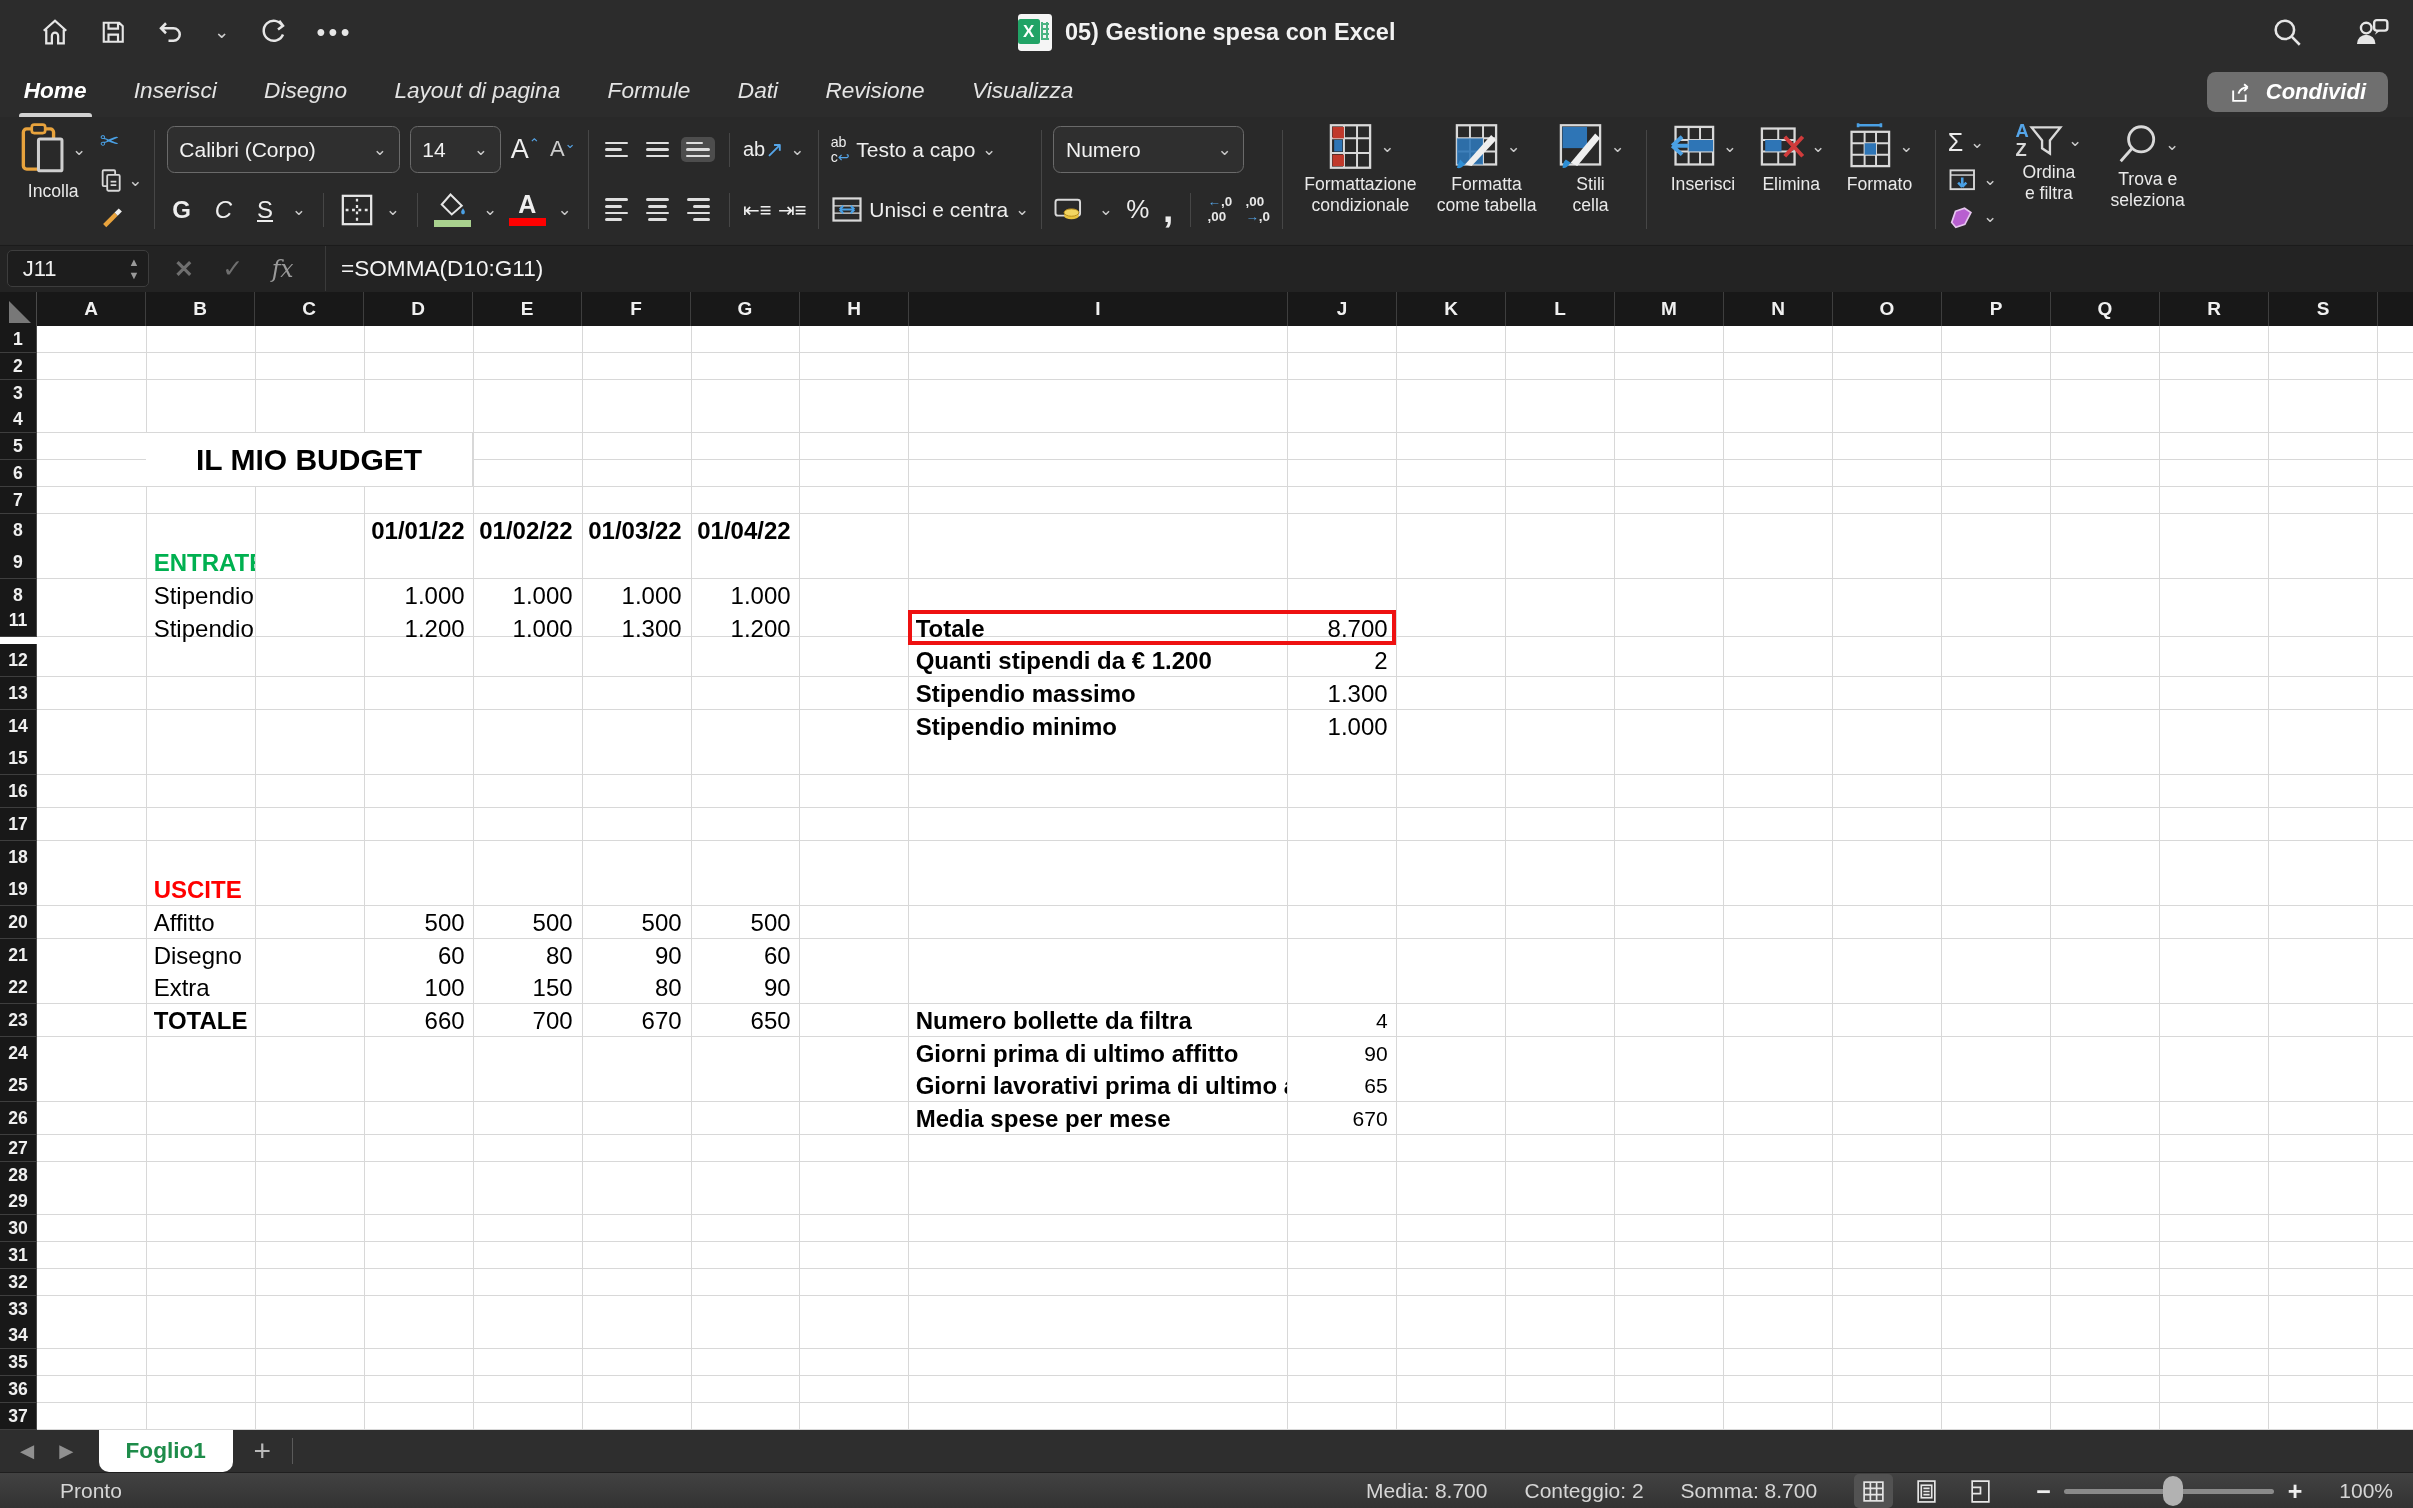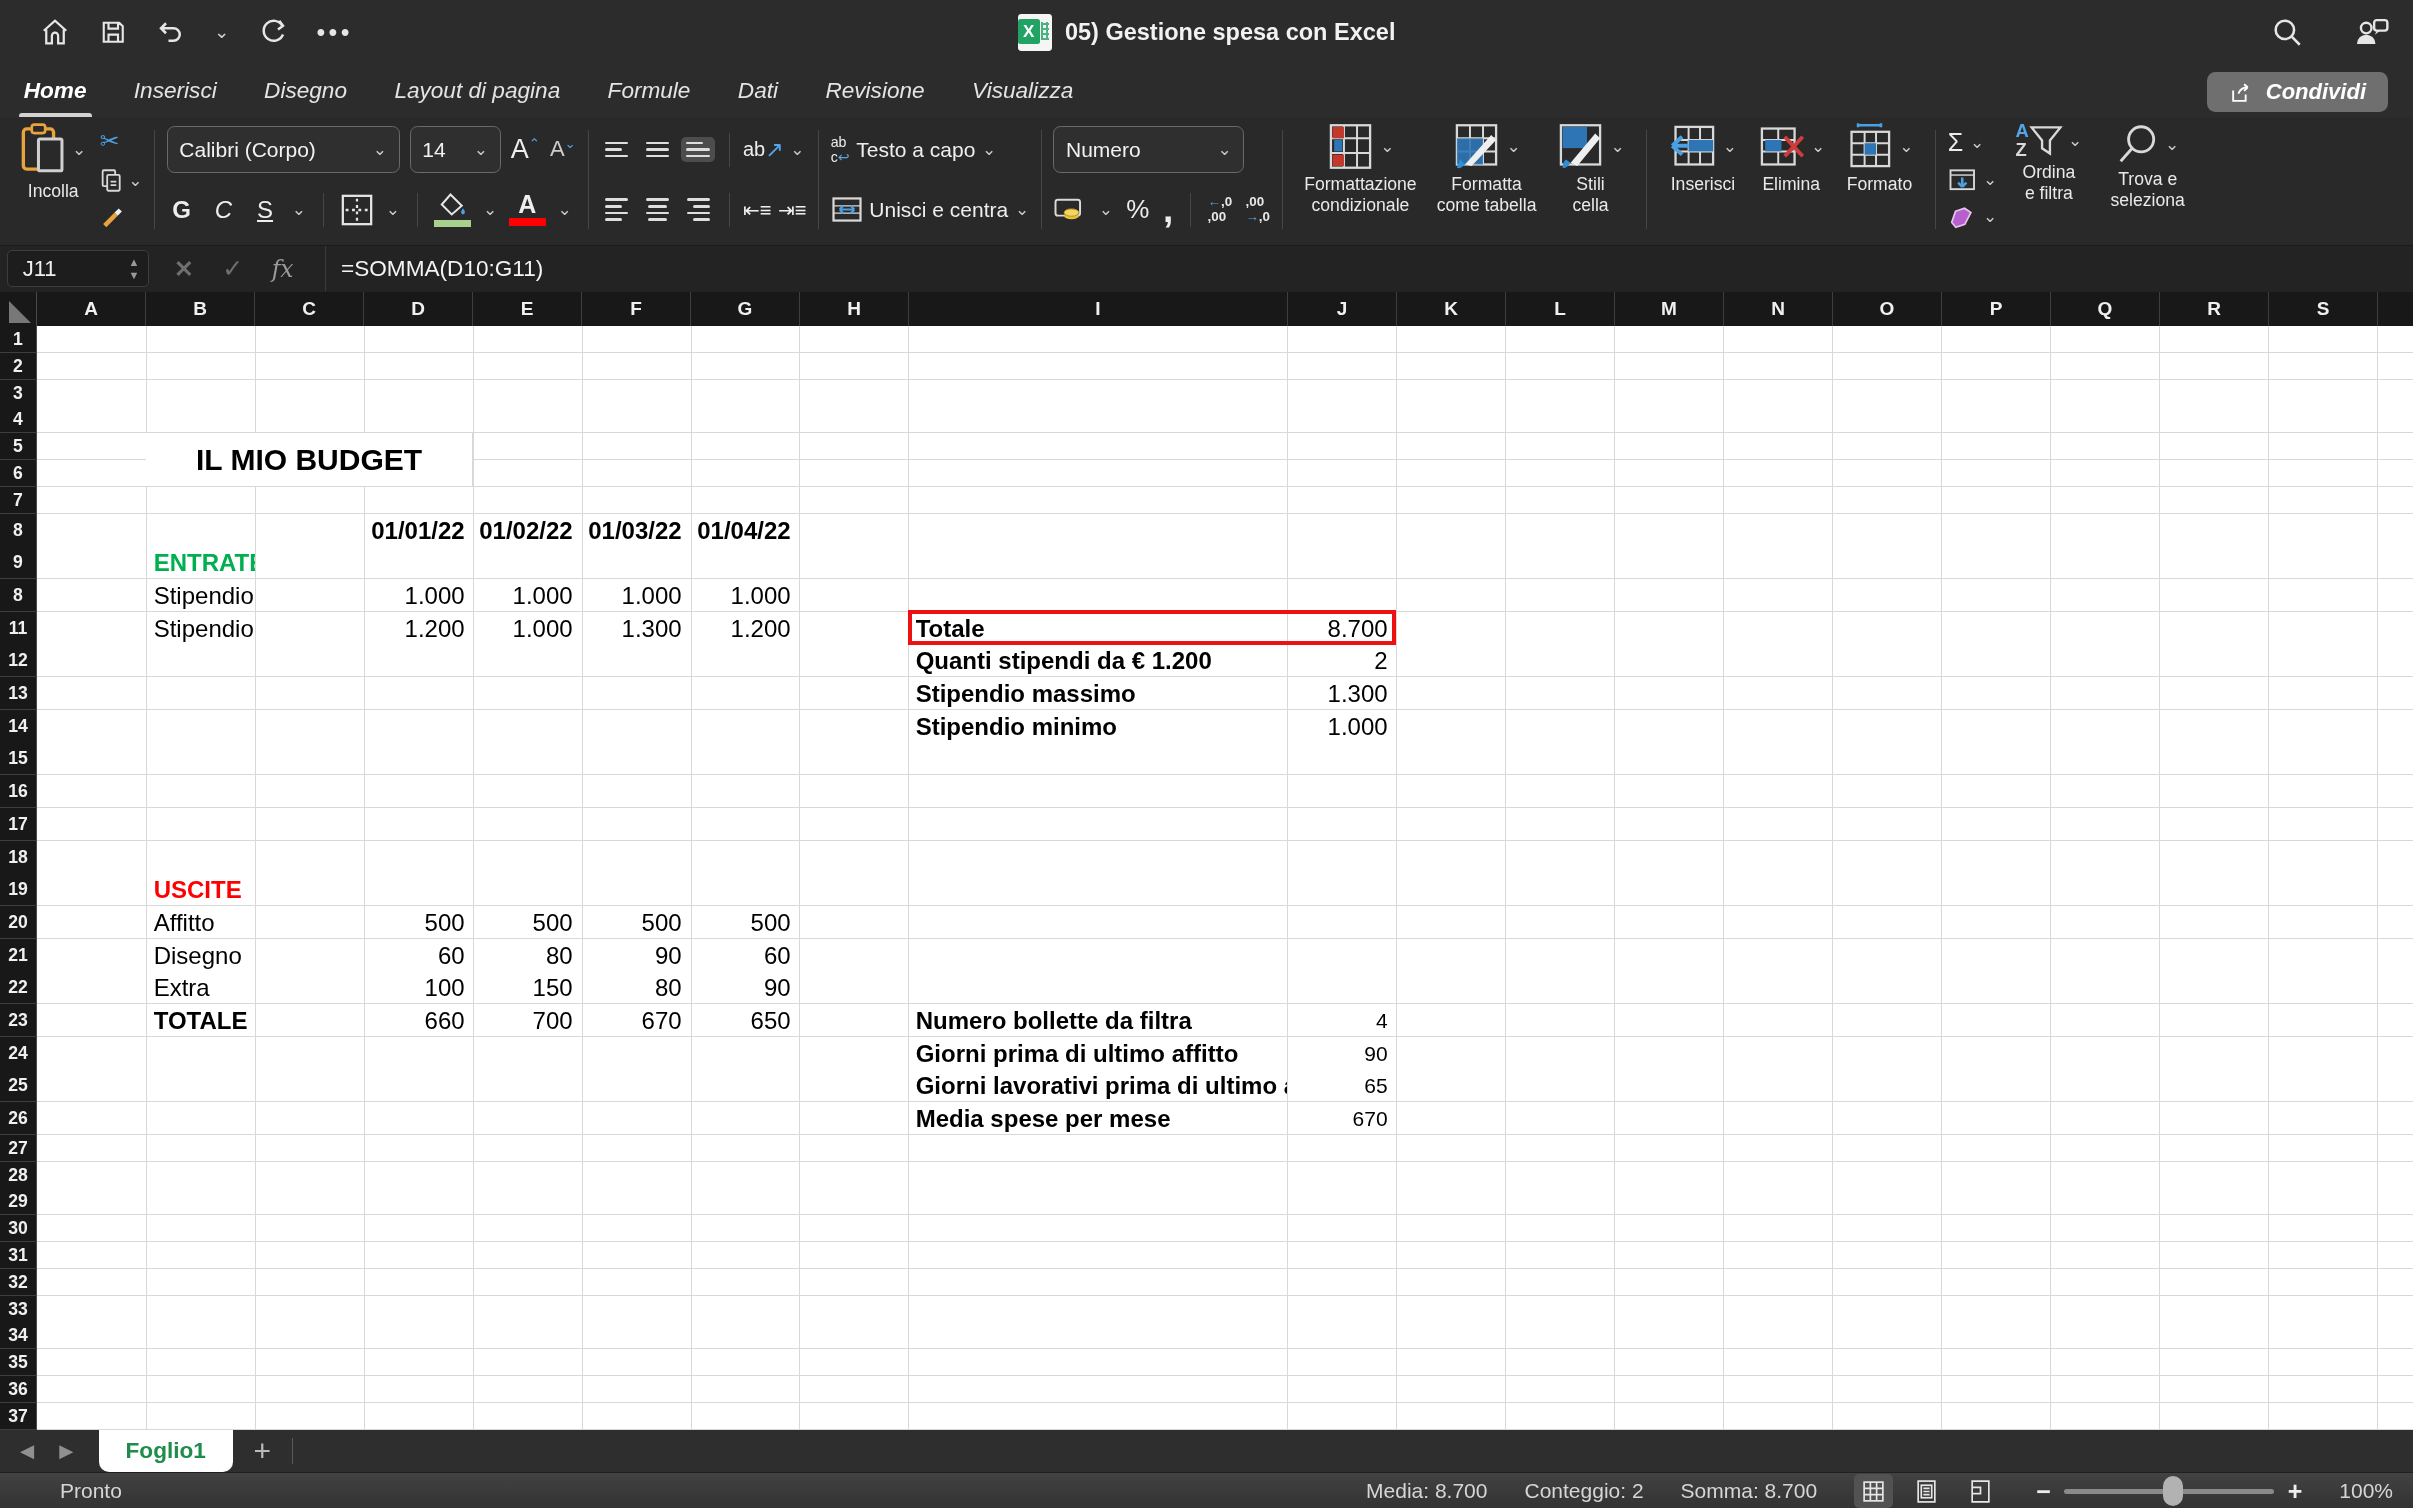--- a/index.html
+++ b/index.html
@@ -586,21 +586,21 @@
         </div>
         <div class="grow" style="top: 188px; height: 33px;">
           <div class="rh" style="line-height: 33px;">8</div>
         </div>
         <div class="grow" style="top: 220px; height: 33px;">
           <div class="rh" style="line-height: 33px;">9</div>
         </div>
         <div class="grow" style="top: 253px; height: 33px;">
           <div class="rh" style="line-height: 33px;">8</div>
         </div>
-        <div class="grow" style="top: 286px; height: 33px;">
+        <div class="grow" style="top: 278px; height: 33px;">
           <div class="rh" style="line-height: 33px;">11</div>
         </div>
         <div class="grow" style="top: 318px; height: 33px;">
           <div class="rh" style="line-height: 33px;">12</div>
         </div>
         <div class="grow" style="top: 351px; height: 33px;">
           <div class="rh" style="line-height: 33px;">13</div>
         </div>
         <div class="grow" style="top: 384px; height: 33px;">
           <div class="rh" style="line-height: 33px;">14</div>

